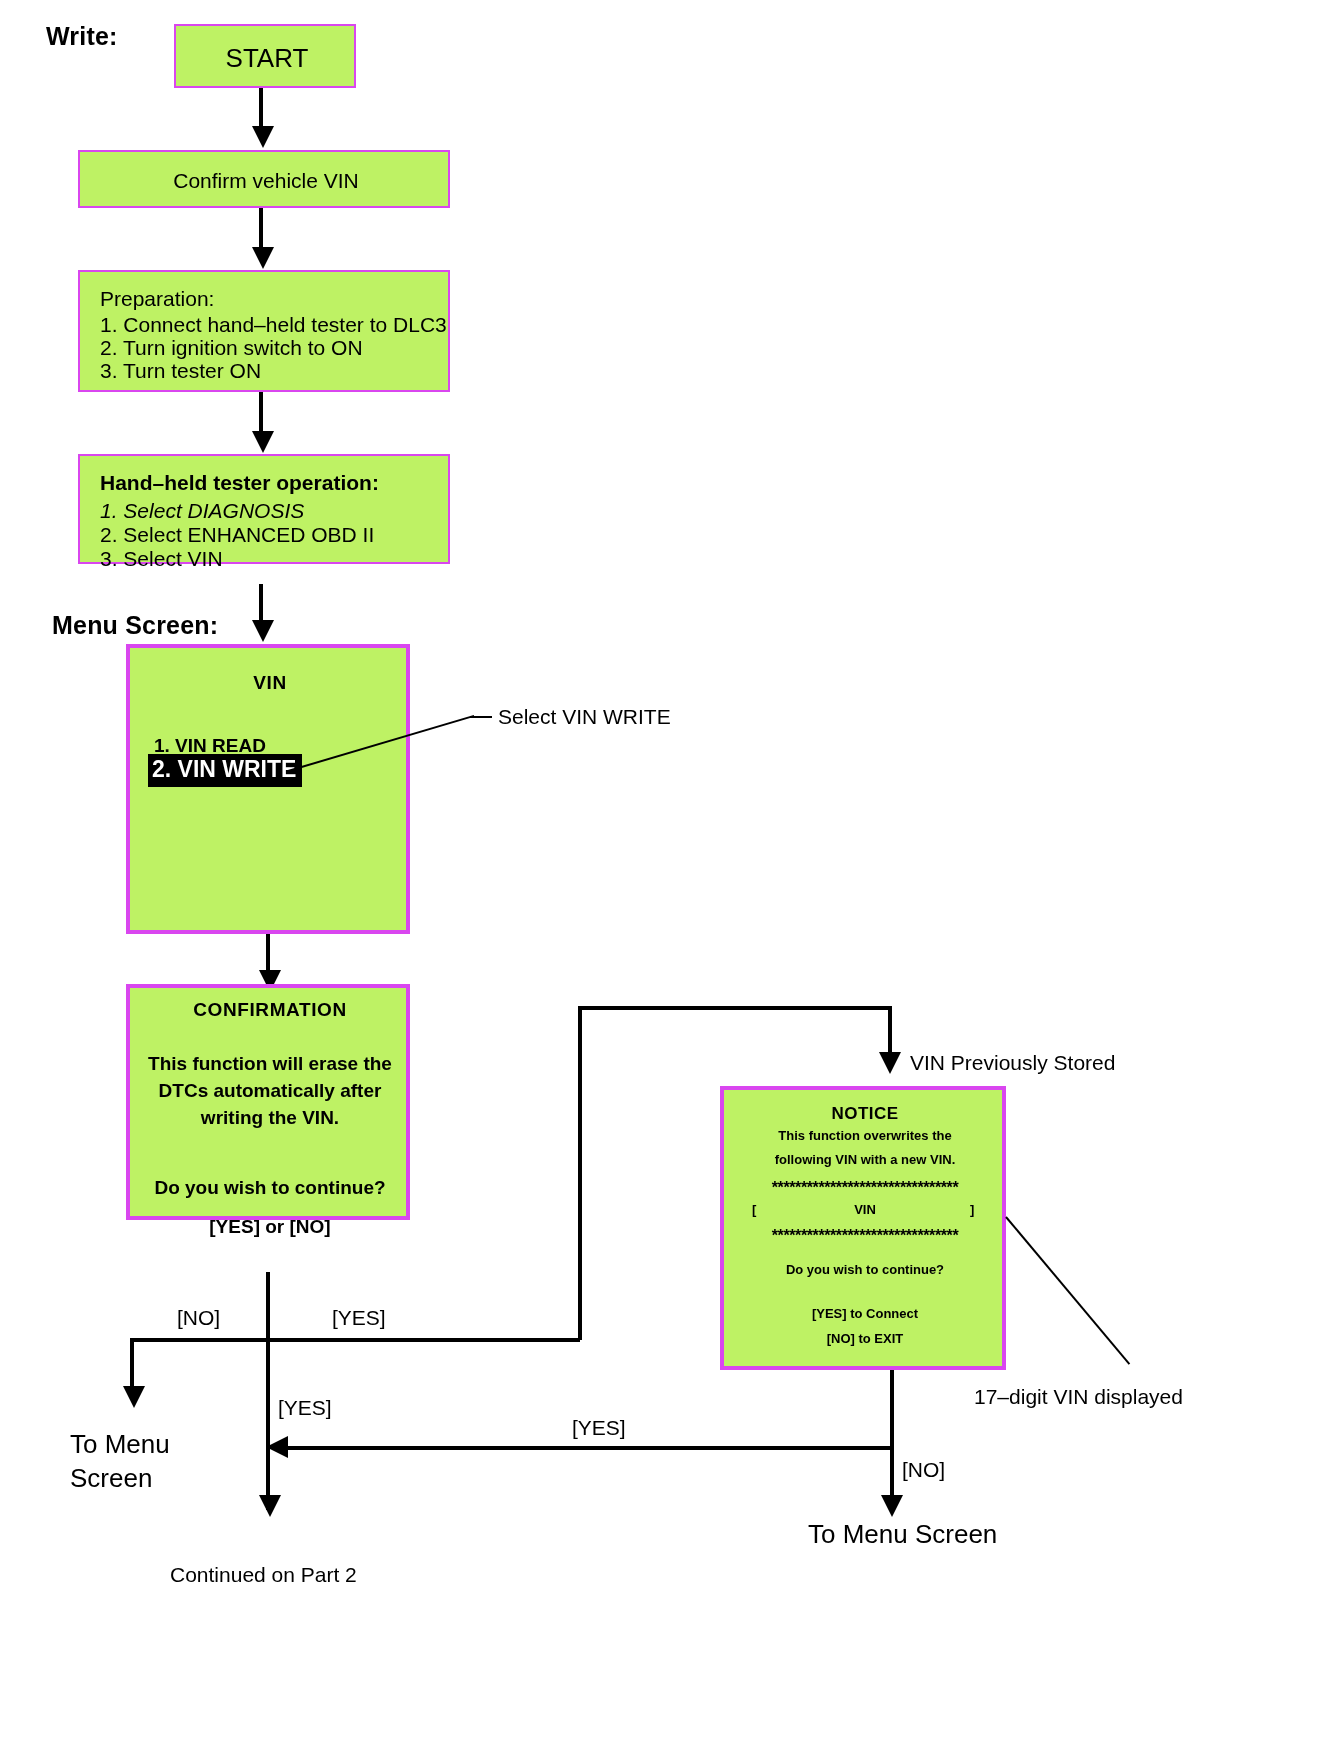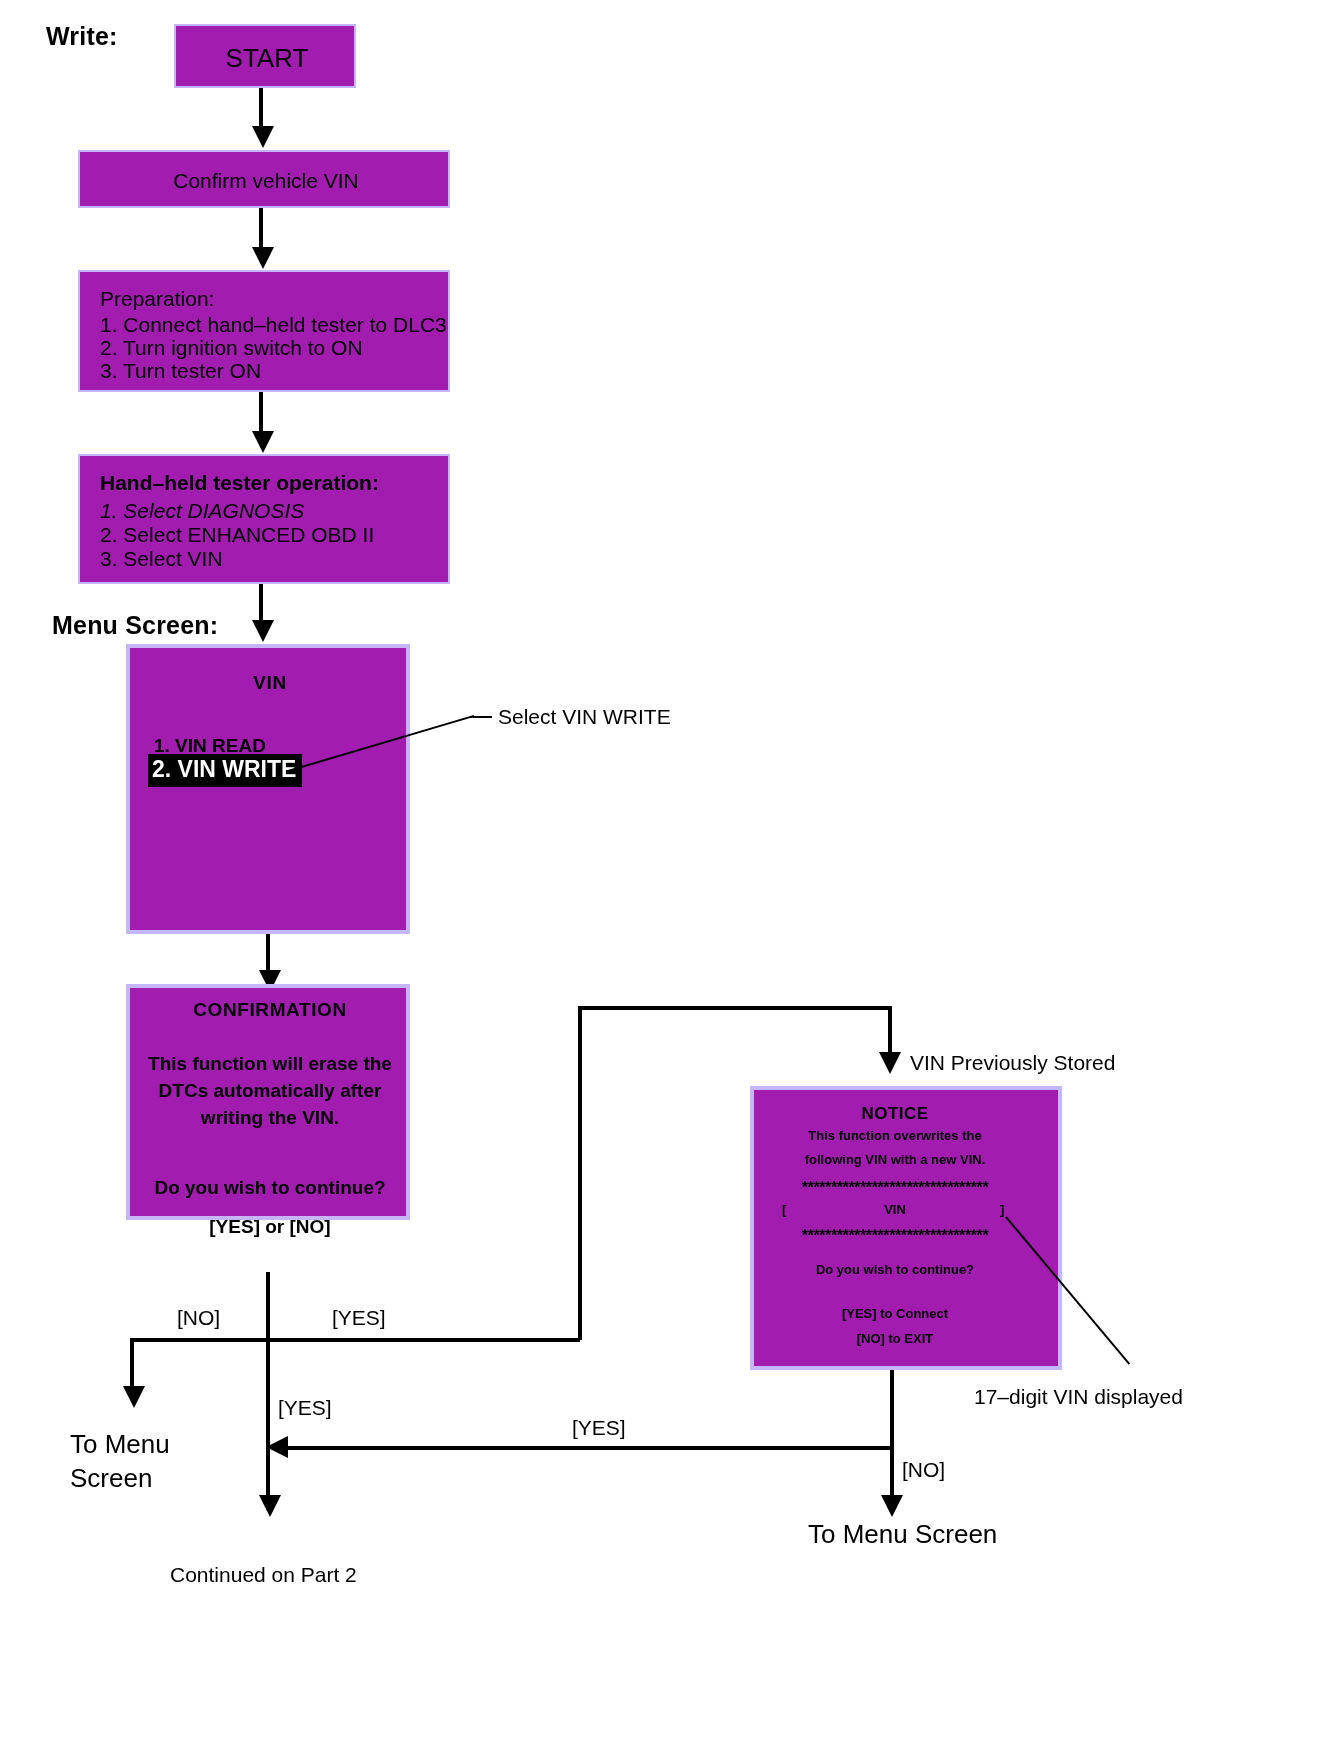--- a/index.html
+++ b/index.html
@@ -16,22 +16,22 @@
     width: 1344px;
     height: 1754px;
     background: #ffffff;
     overflow: hidden;
   }
 
   
   .box {
     position: absolute;
     box-sizing: border-box;
-    background: #a21caf;
-    border: 2px solid #c4b5fd;
+    background: #bef264;
+    border: 2px solid #d946ef;
   }
   .box.thick { border-width: 4px; }
 
   
   .t {
     position: absolute;
     white-space: pre;
     line-height: 1.28;
   }
   .section-label {
@@ -110,21 +110,21 @@
 
   <div class="box" style="left:78px; top:270px; width:372px; height:122px;">
     <div class="t plain" style="left:20px; top:14px;">Preparation:</div>
     <div class="t plain" style="left:20px; top:40px;">1. Connect hand–held tester to DLC3</div>
     <div class="t plain" style="left:20px; top:63px;">2. Turn ignition switch to ON</div>
     <div class="t plain" style="left:20px; top:86px;">3. Turn tester ON</div>
   </div>
   <div class="vline" style="left:259px; top:392px; height:44px;"></div>
   <div class="arrow-down" style="left:252px; top:431px;"></div>
 
-  <div class="box" style="left:78px; top:454px; width:372px; height:130px;padding-left:32px;">
+  <div class="box" style="left:78px; top:454px; width:372px; height:110px;padding-left:32px;">
     <div class="t bold" style="left:20px; top:14px;">Hand–held tester operation:</div>
     <div class="t plain" style="left:20px; top:42px;font-style:italic;">1. Select DIAGNOSIS</div>
     <div class="t plain" style="left:20px; top:66px;">2. Select ENHANCED OBD II</div>
     <div class="t plain" style="left:20px; top:90px;">3. Select VIN</div>
   </div>
   <div class="vline" style="left:259px; top:584px; height:42px;"></div>
   <div class="arrow-down" style="left:252px; top:620px;"></div>
 
   <div class="t section-label" style="left:52px; top:609px;">Menu Screen:</div>
 
@@ -152,21 +152,21 @@
 
   <div class="hline" style="left:578px; top:1006px; width:314px;"></div>
 
   <div class="vline" style="left:888px; top:1006px; height:54px;"></div>
   <div class="arrow-down" style="left:879px; top:1052px;"></div>
 
   <div class="vline" style="left:578px; top:1006px; height:334px;"></div>
 
   <div class="t plain" style="left:910px; top:1050px;">VIN Previously Stored</div>
 
-  <div class="box thick" style="left:750px; top:1086px; width:312px; height:284px;">
+  <div class="box thick" style="left:720px; top:1086px; width:286px; height:284px;">
     <div class="t notice-title center" style="left:0; top:13px; width:282px;">NOTICE</div>
     <div class="t notice-body center" style="left:0; top:38px; width:282px;">This function overwrites the</div>
     <div class="t notice-body center" style="left:0; top:62px; width:282px;">following VIN with a new VIN.</div>
     <div class="t stars center" style="left:0; top:88px; width:282px;">********************************</div>
     <div class="t notice-body" style="left:28px; top:112px;">[</div>
     <div class="t notice-body center" style="left:0; top:112px; width:282px;">VIN</div>
     <div class="t notice-body" style="left:246px; top:112px;">]</div>
     <div class="t stars center" style="left:0; top:136px; width:282px;">********************************</div>
     <div class="t notice-body center" style="left:0; top:172px; width:282px;">Do you wish to continue?</div>
     <div class="t notice-body center" style="left:0; top:216px; width:282px;">[YES] to Connect</div>

